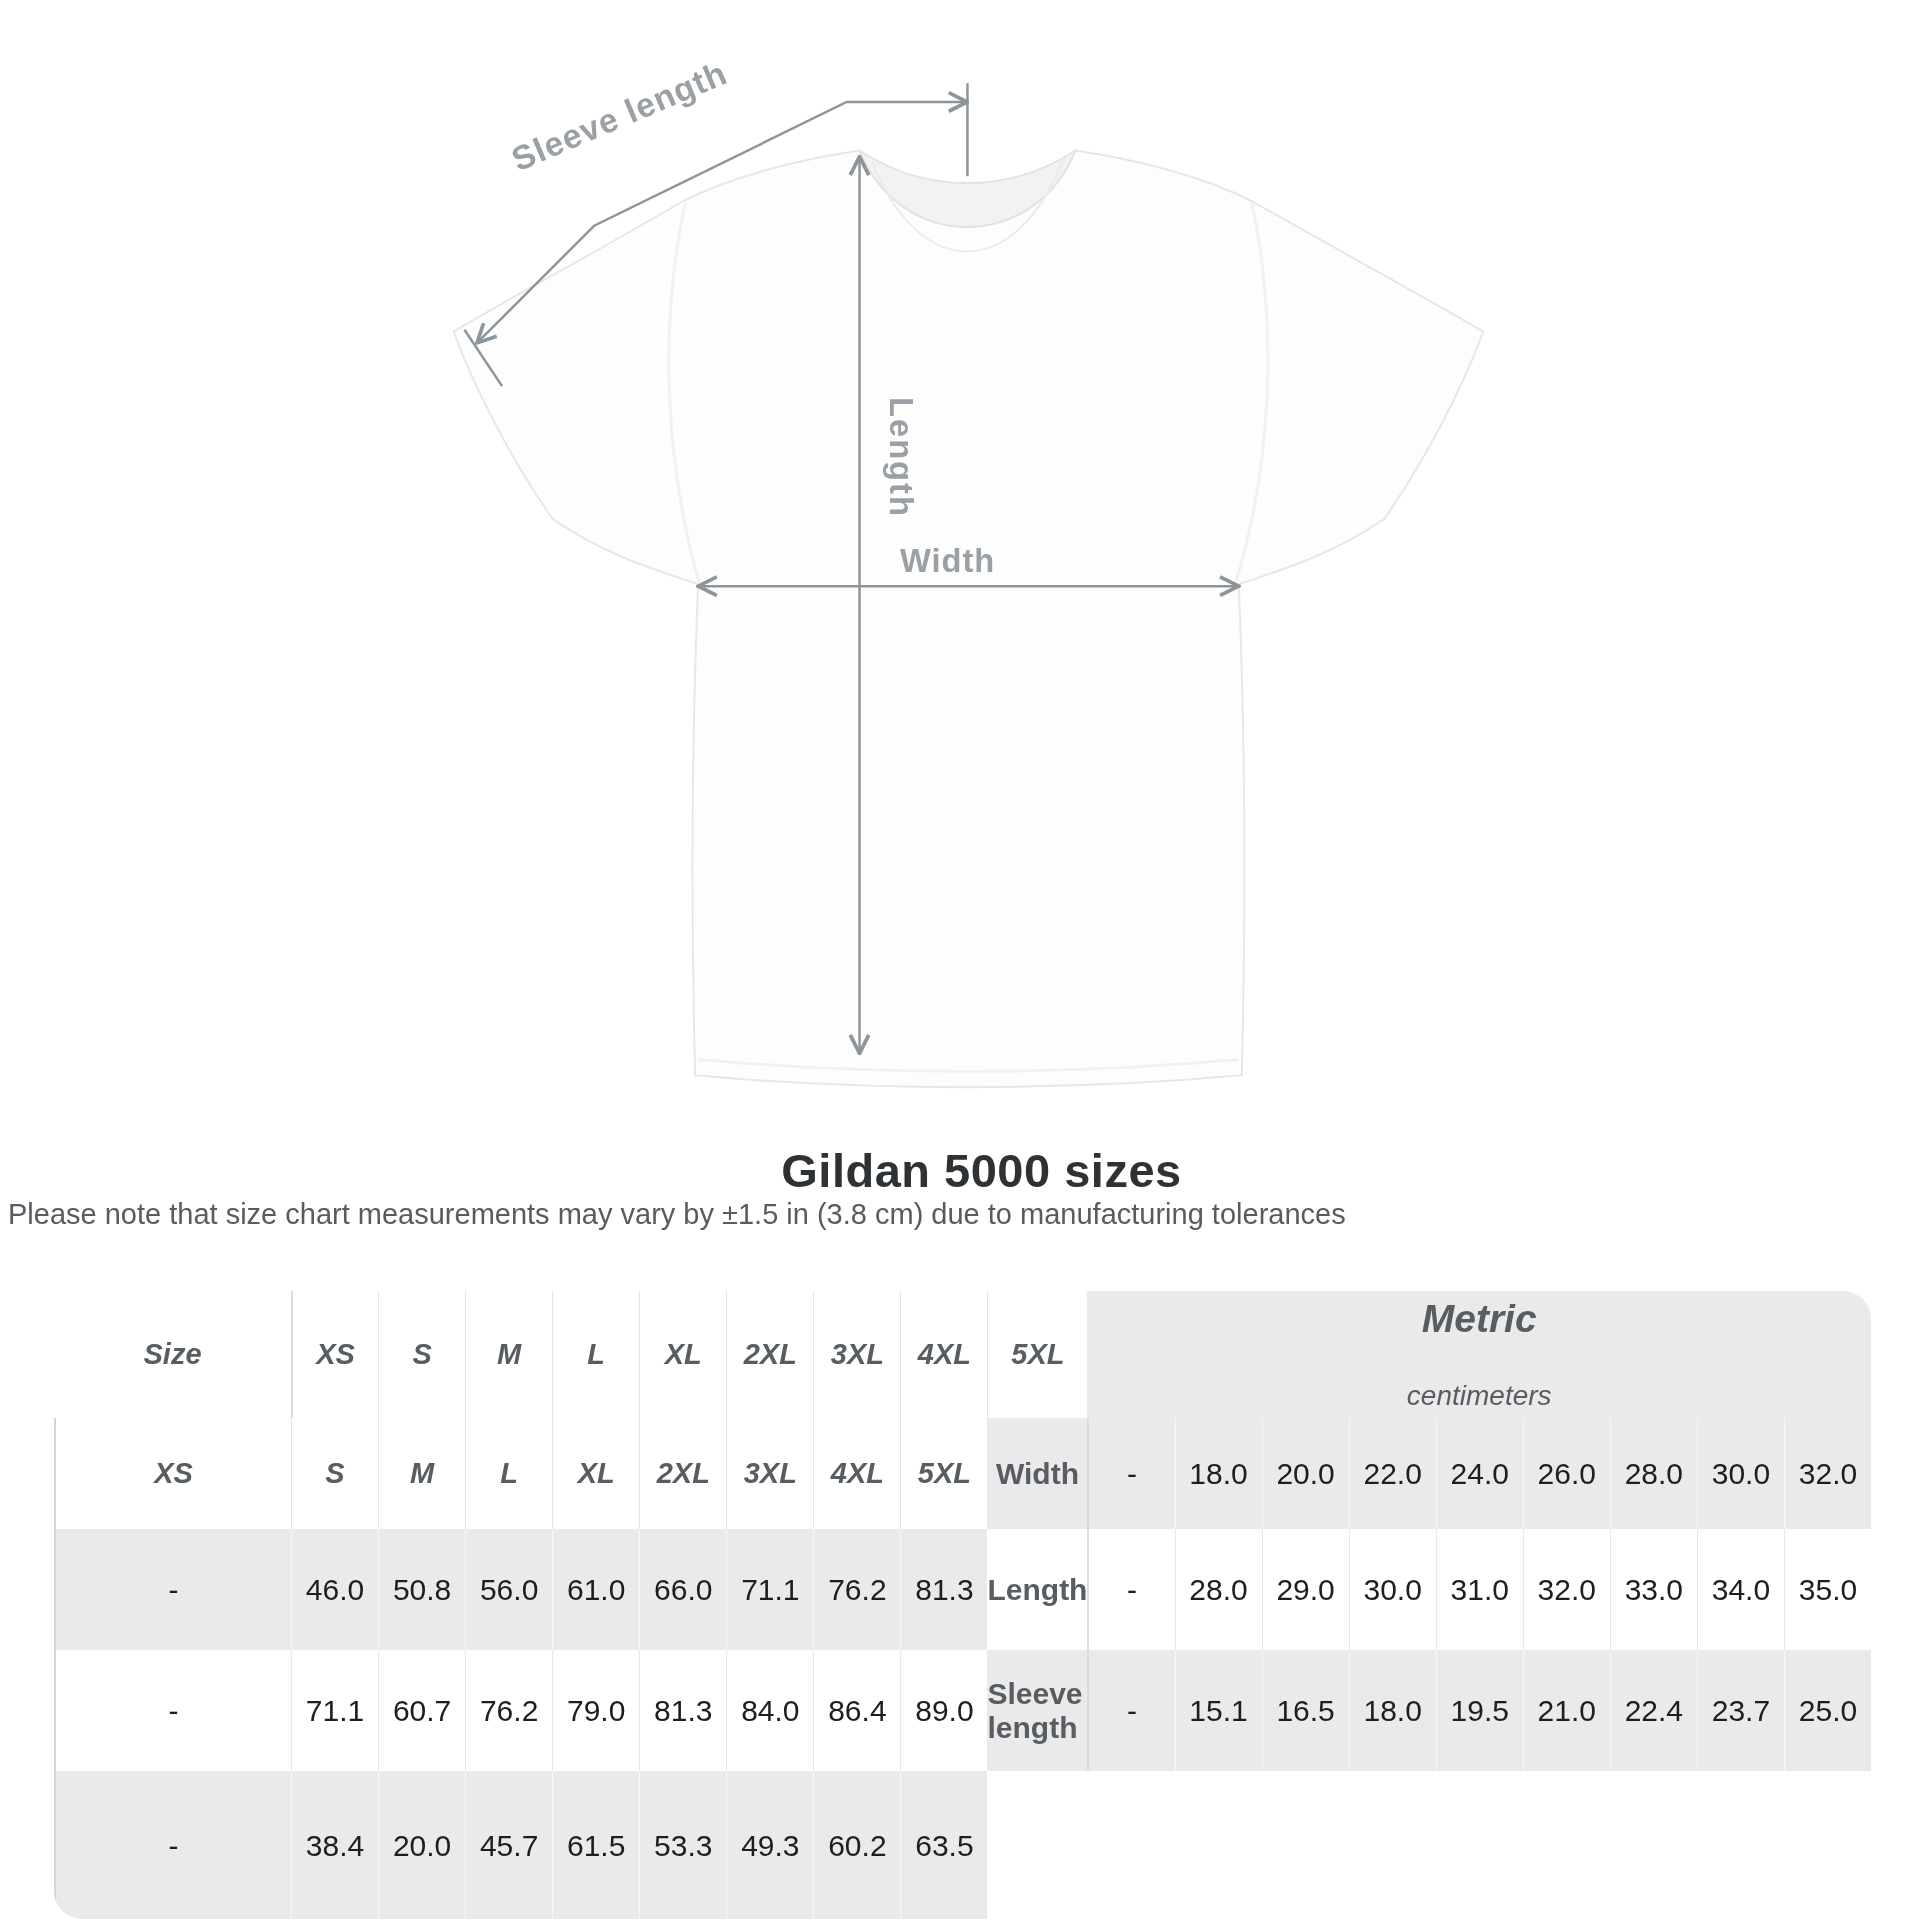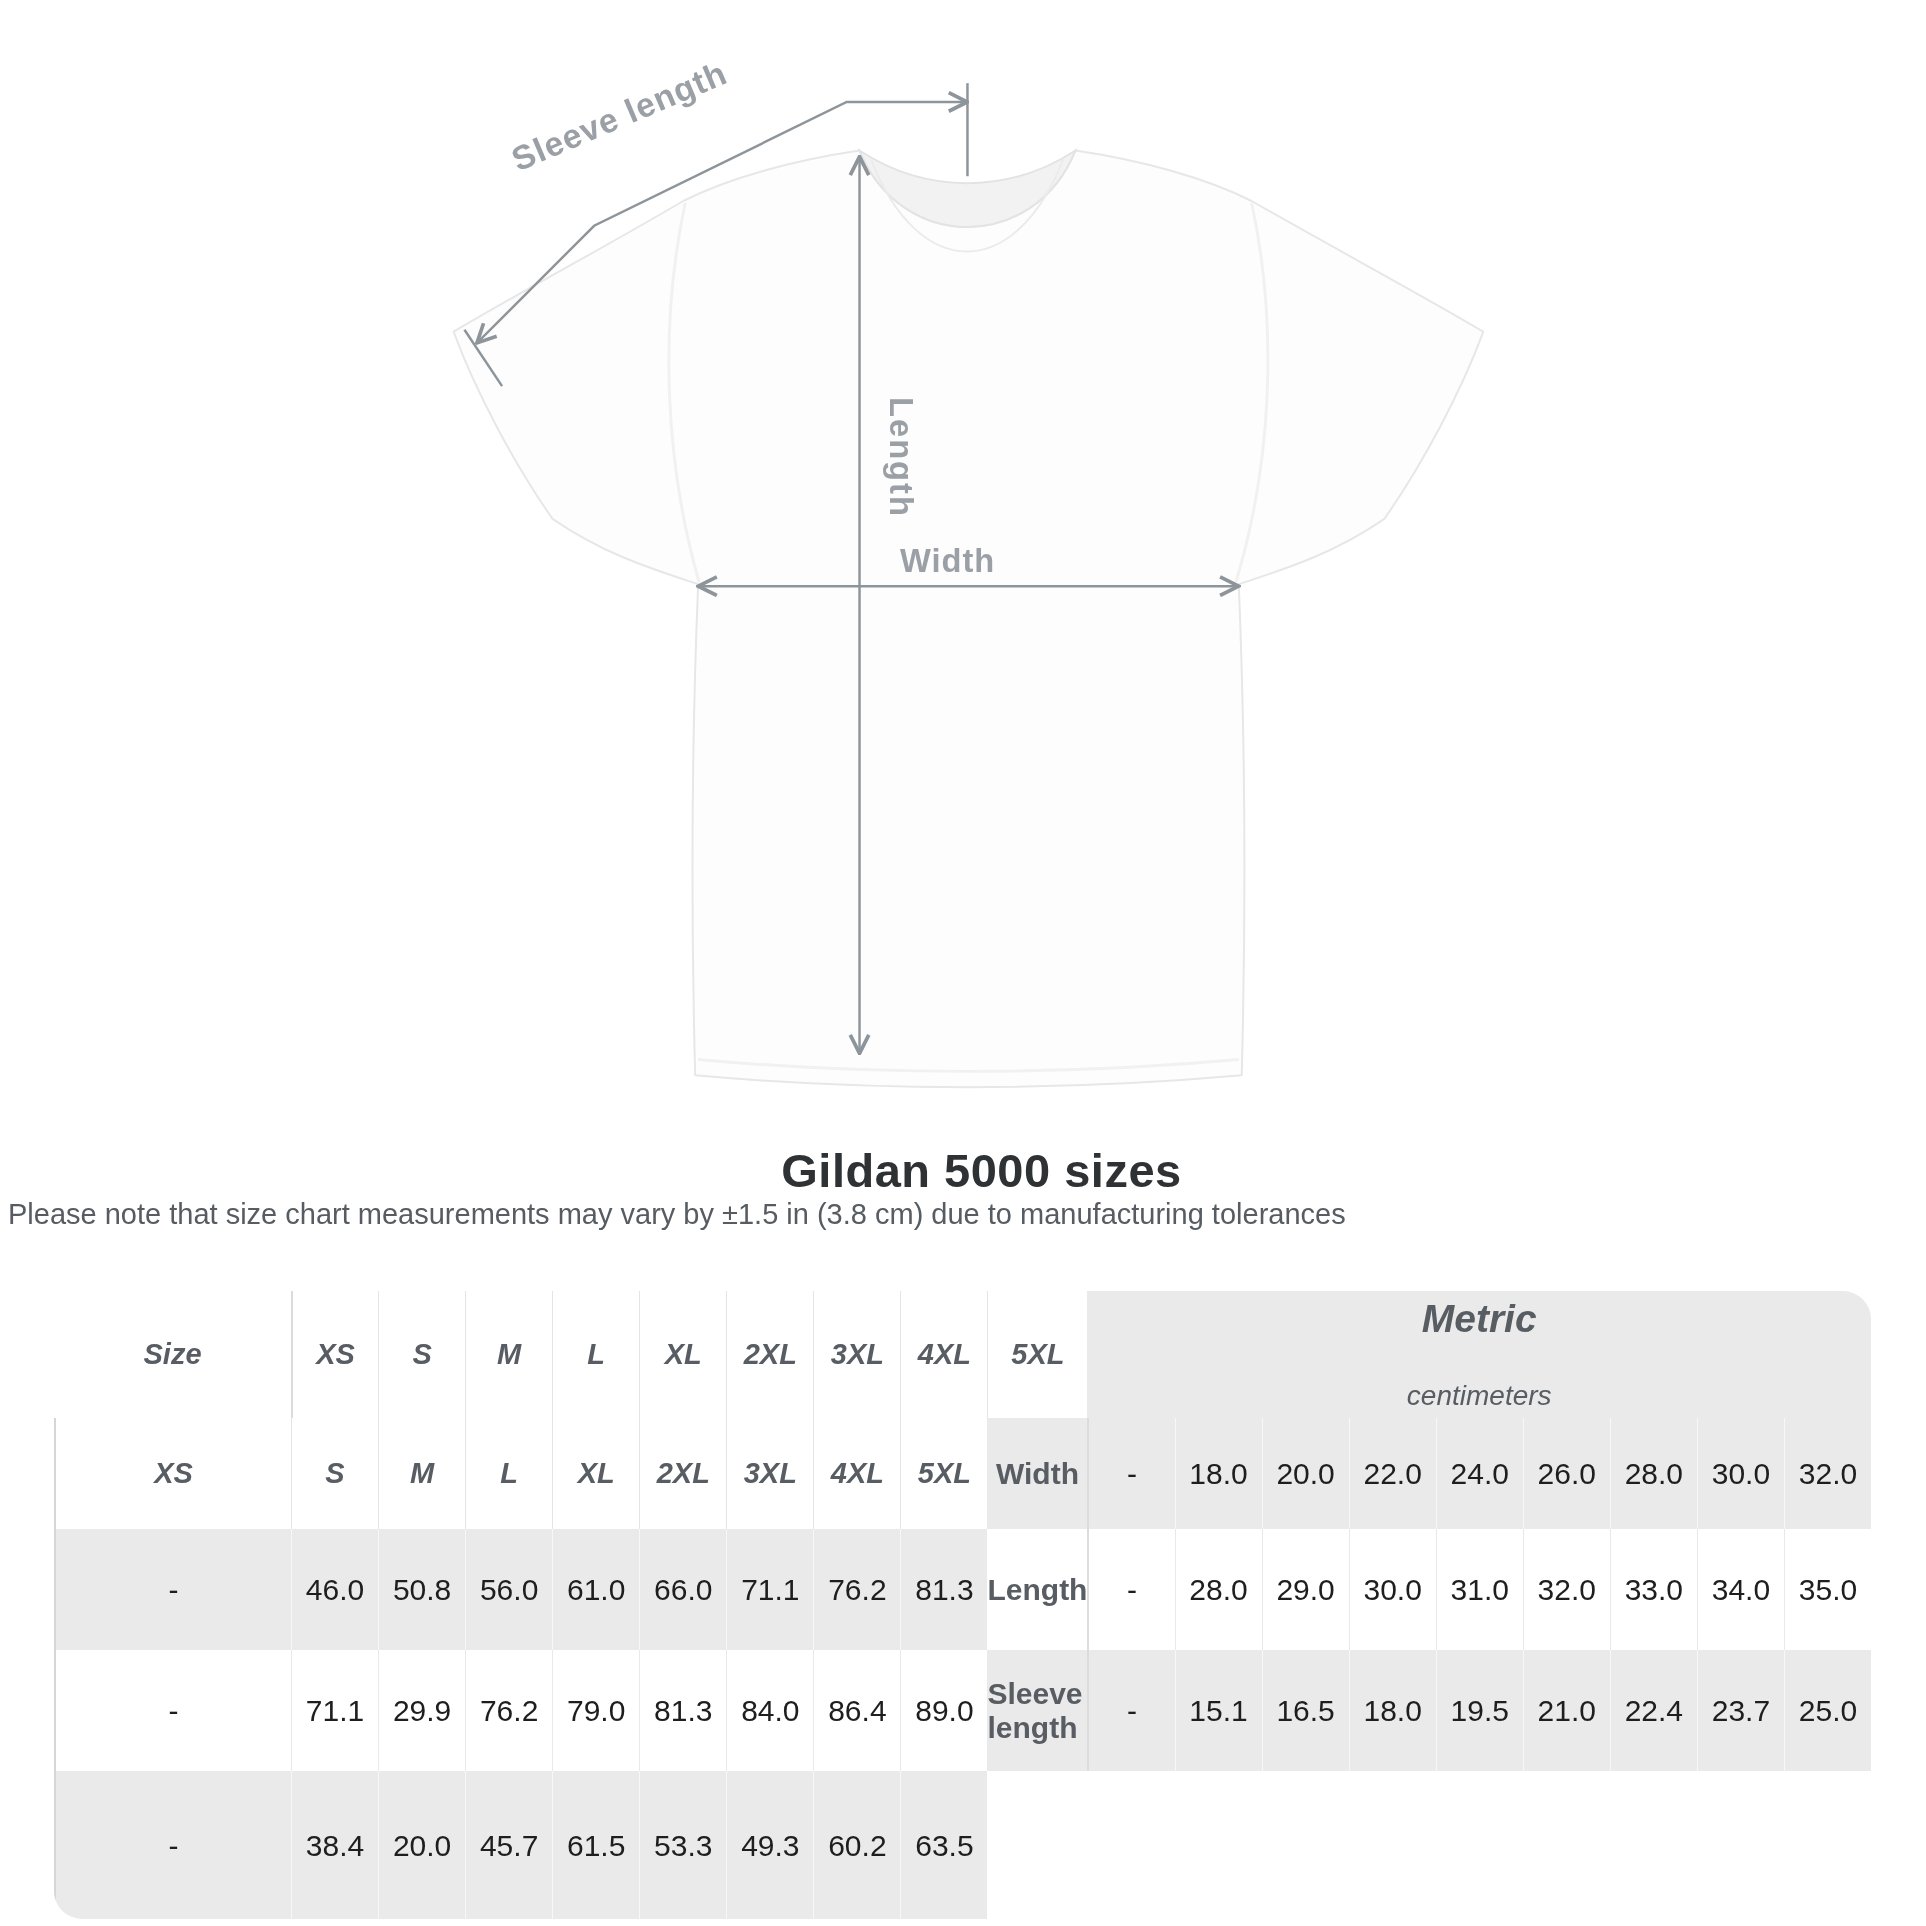--- a/index.html
+++ b/index.html
@@ -150,21 +150,21 @@
   <div class="cell val row-w">28.0</div>
   <div class="cell val row-w">29.0</div>
   <div class="cell val row-w">30.0</div>
   <div class="cell val row-w">31.0</div>
   <div class="cell val row-w">32.0</div>
   <div class="cell val row-w">33.0</div>
   <div class="cell val row-w">34.0</div>
   <div class="cell val row-w">35.0</div>
   <div class="cell val row-w gdiv">-</div>
   <div class="cell val row-w">71.1</div>
-  <div class="cell val row-w">29.9</div>
+  <div class="cell val row-w">60.7</div>
   <div class="cell val row-w">76.2</div>
   <div class="cell val row-w">79.0</div>
   <div class="cell val row-w">81.3</div>
   <div class="cell val row-w">84.0</div>
   <div class="cell val row-w">86.4</div>
   <div class="cell val row-w">89.0</div>
 
   <div class="cell lab row-g">Sleeve length</div>
   <div class="cell val row-g ldiv">-</div>
   <div class="cell val row-g">15.1</div>

